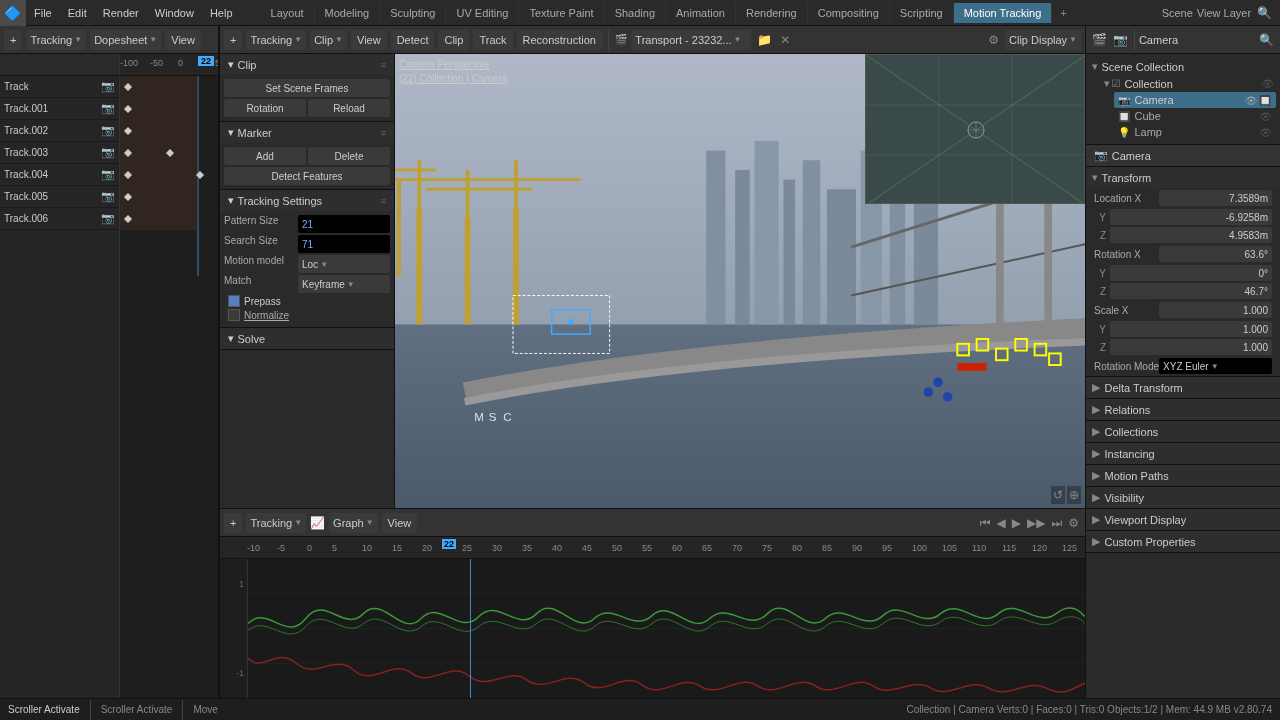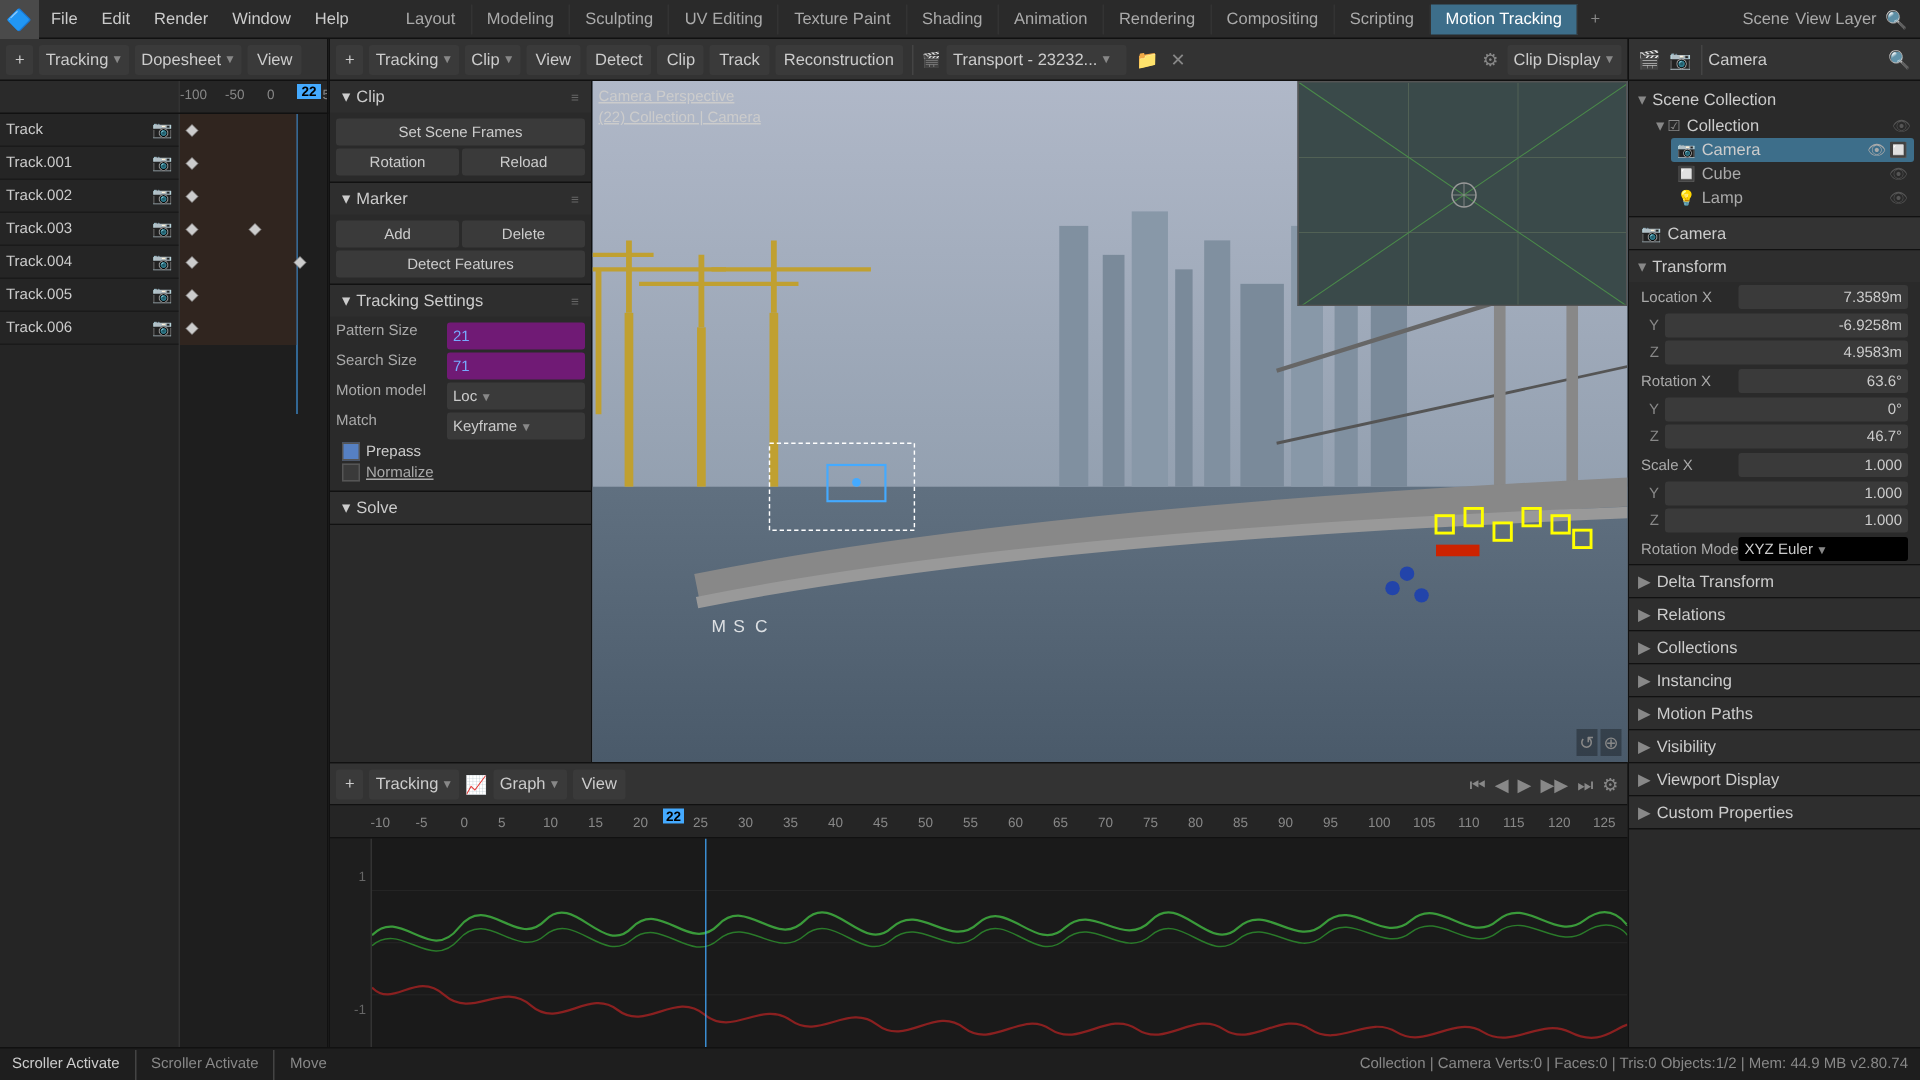--- a/index.html
+++ b/index.html
@@ -47,21 +47,21 @@
     .prop-header { display: flex; align-items: center; padding: 4px 6px; color: #ccc; font-size: 11px; cursor: pointer; background: #2e2e2e; }
     .prop-row { display: flex; align-items: center; padding: 2px 8px; font-size: 10px; }
     .prop-label { color: #aaa; min-width: 65px; }
     .prop-value { color: #ccc; background: #3a3a3a; padding: 1px 4px; border-radius: 2px; flex: 1; height: 16px; display: flex; align-items: center; justify-content: flex-end; }
     
     
     .section-toggle { color: #888; margin-right: 4px; }
     
     
     .dropdown-arrow { font-size: 8px; color: #888; }
-    .num-input-blue { background: #701a75; color: #7af; }
+    .num-input-blue { background: #000000; color: #7af; }
     
     
     .full-layout { display: flex; flex-direction: column; height: calc(720px - 26px); }
     .main-row { display: flex; flex: 1; min-height: 0; }
     .dopesheet-panel { background: #2a2a2a; border-right: 1px solid #111; flex: 0 0 220px; display: flex; flex-direction: column; }
     
     
     .viewport-panel { flex: 1; display: flex; flex-direction: column; min-width: 0; }
     
     

